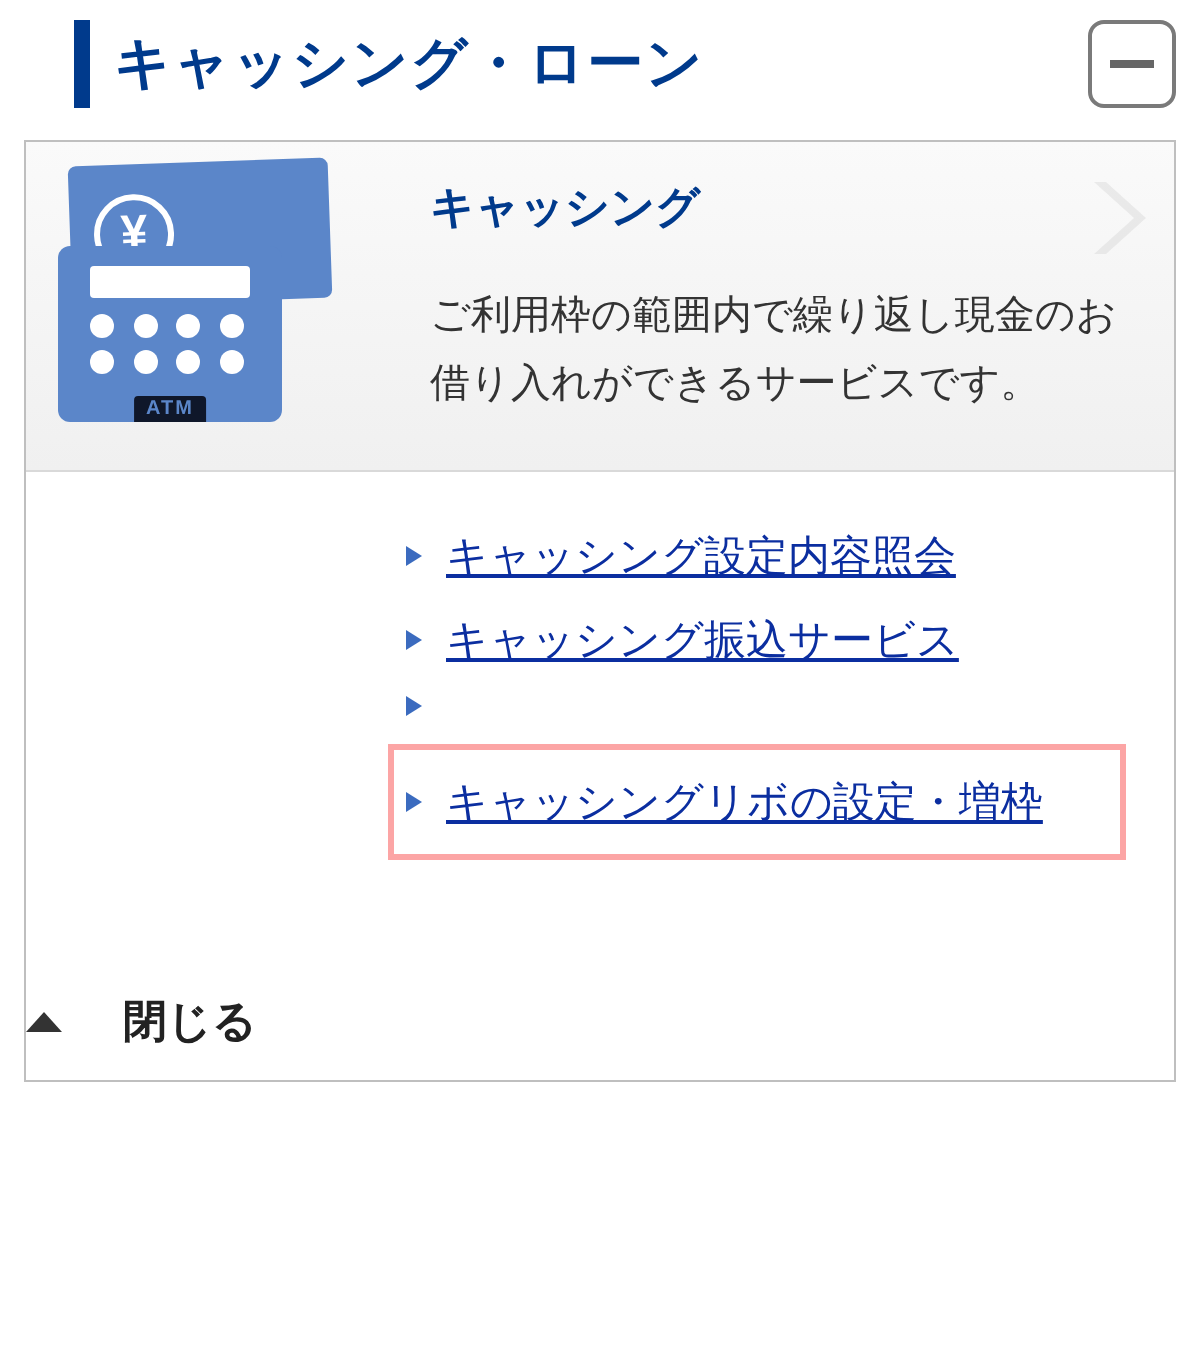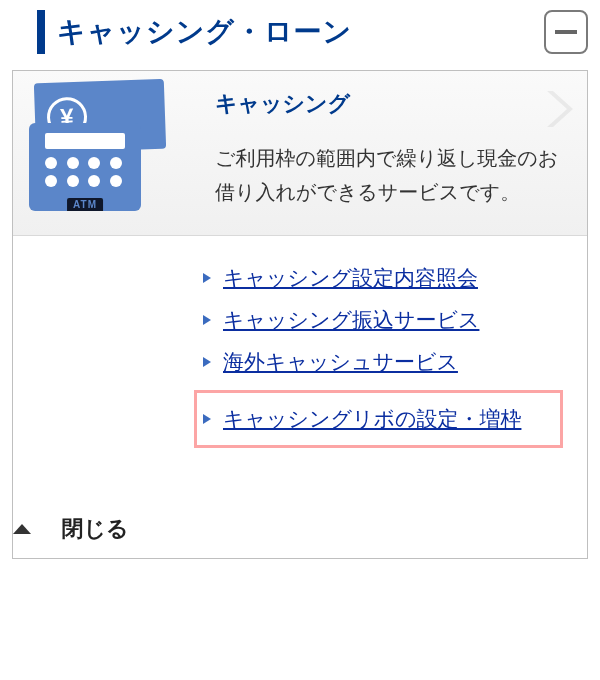--- a/index.html
+++ b/index.html
@@ -92,21 +92,20 @@
         <div class="link-row">
           <span class="tri"></span>
           <a href="#">キャッシング設定内容照会</a>
         </div>
         <div class="link-row">
           <span class="tri"></span>
           <a href="#">キャッシング振込サービス</a>
         </div>
         <div class="link-row">
           <span class="tri"></span>
-          <a href="#">海外キャッシュサービス</a>
         </div>
         <div class="link-row highlight">
           <span class="tri"></span>
           <a href="#">キャッシングリボの設定・増枠</a>
         </div>
       </div>
 
     <div class="close-row">
       <span class="caret-up"></span>
       <span class="close-label">閉じる</span>

